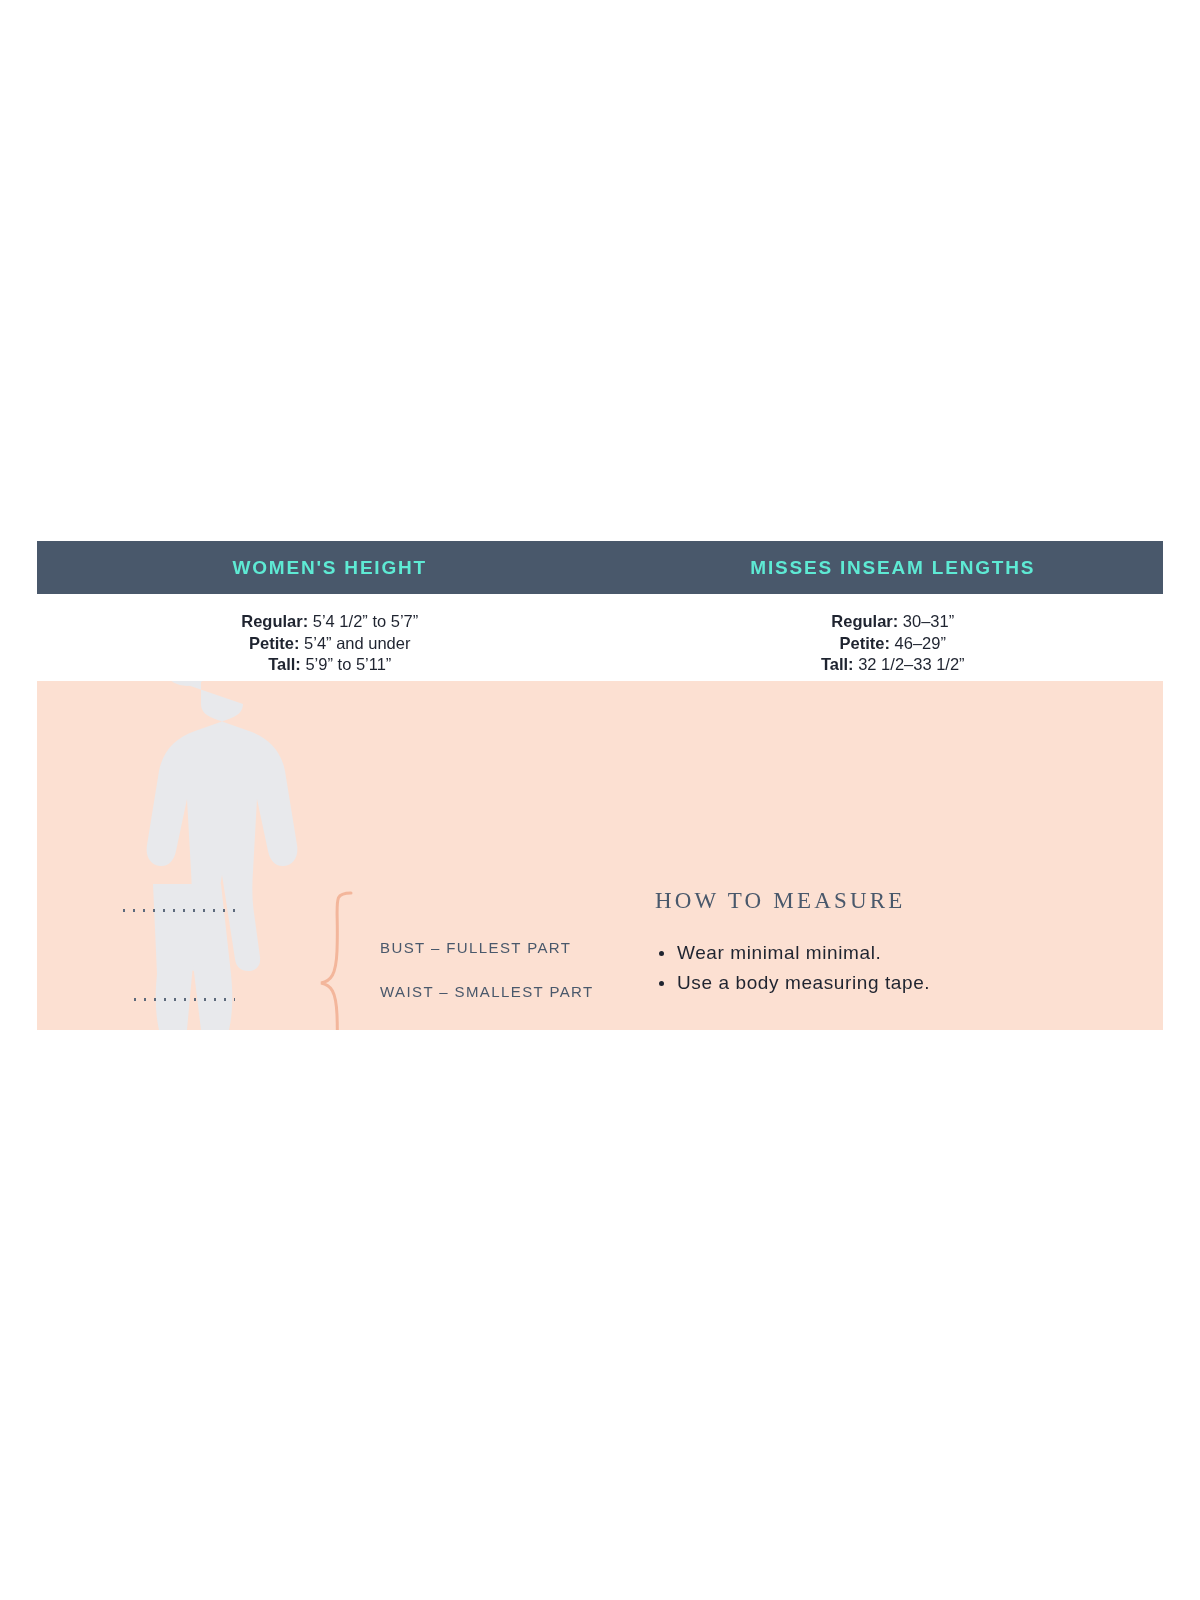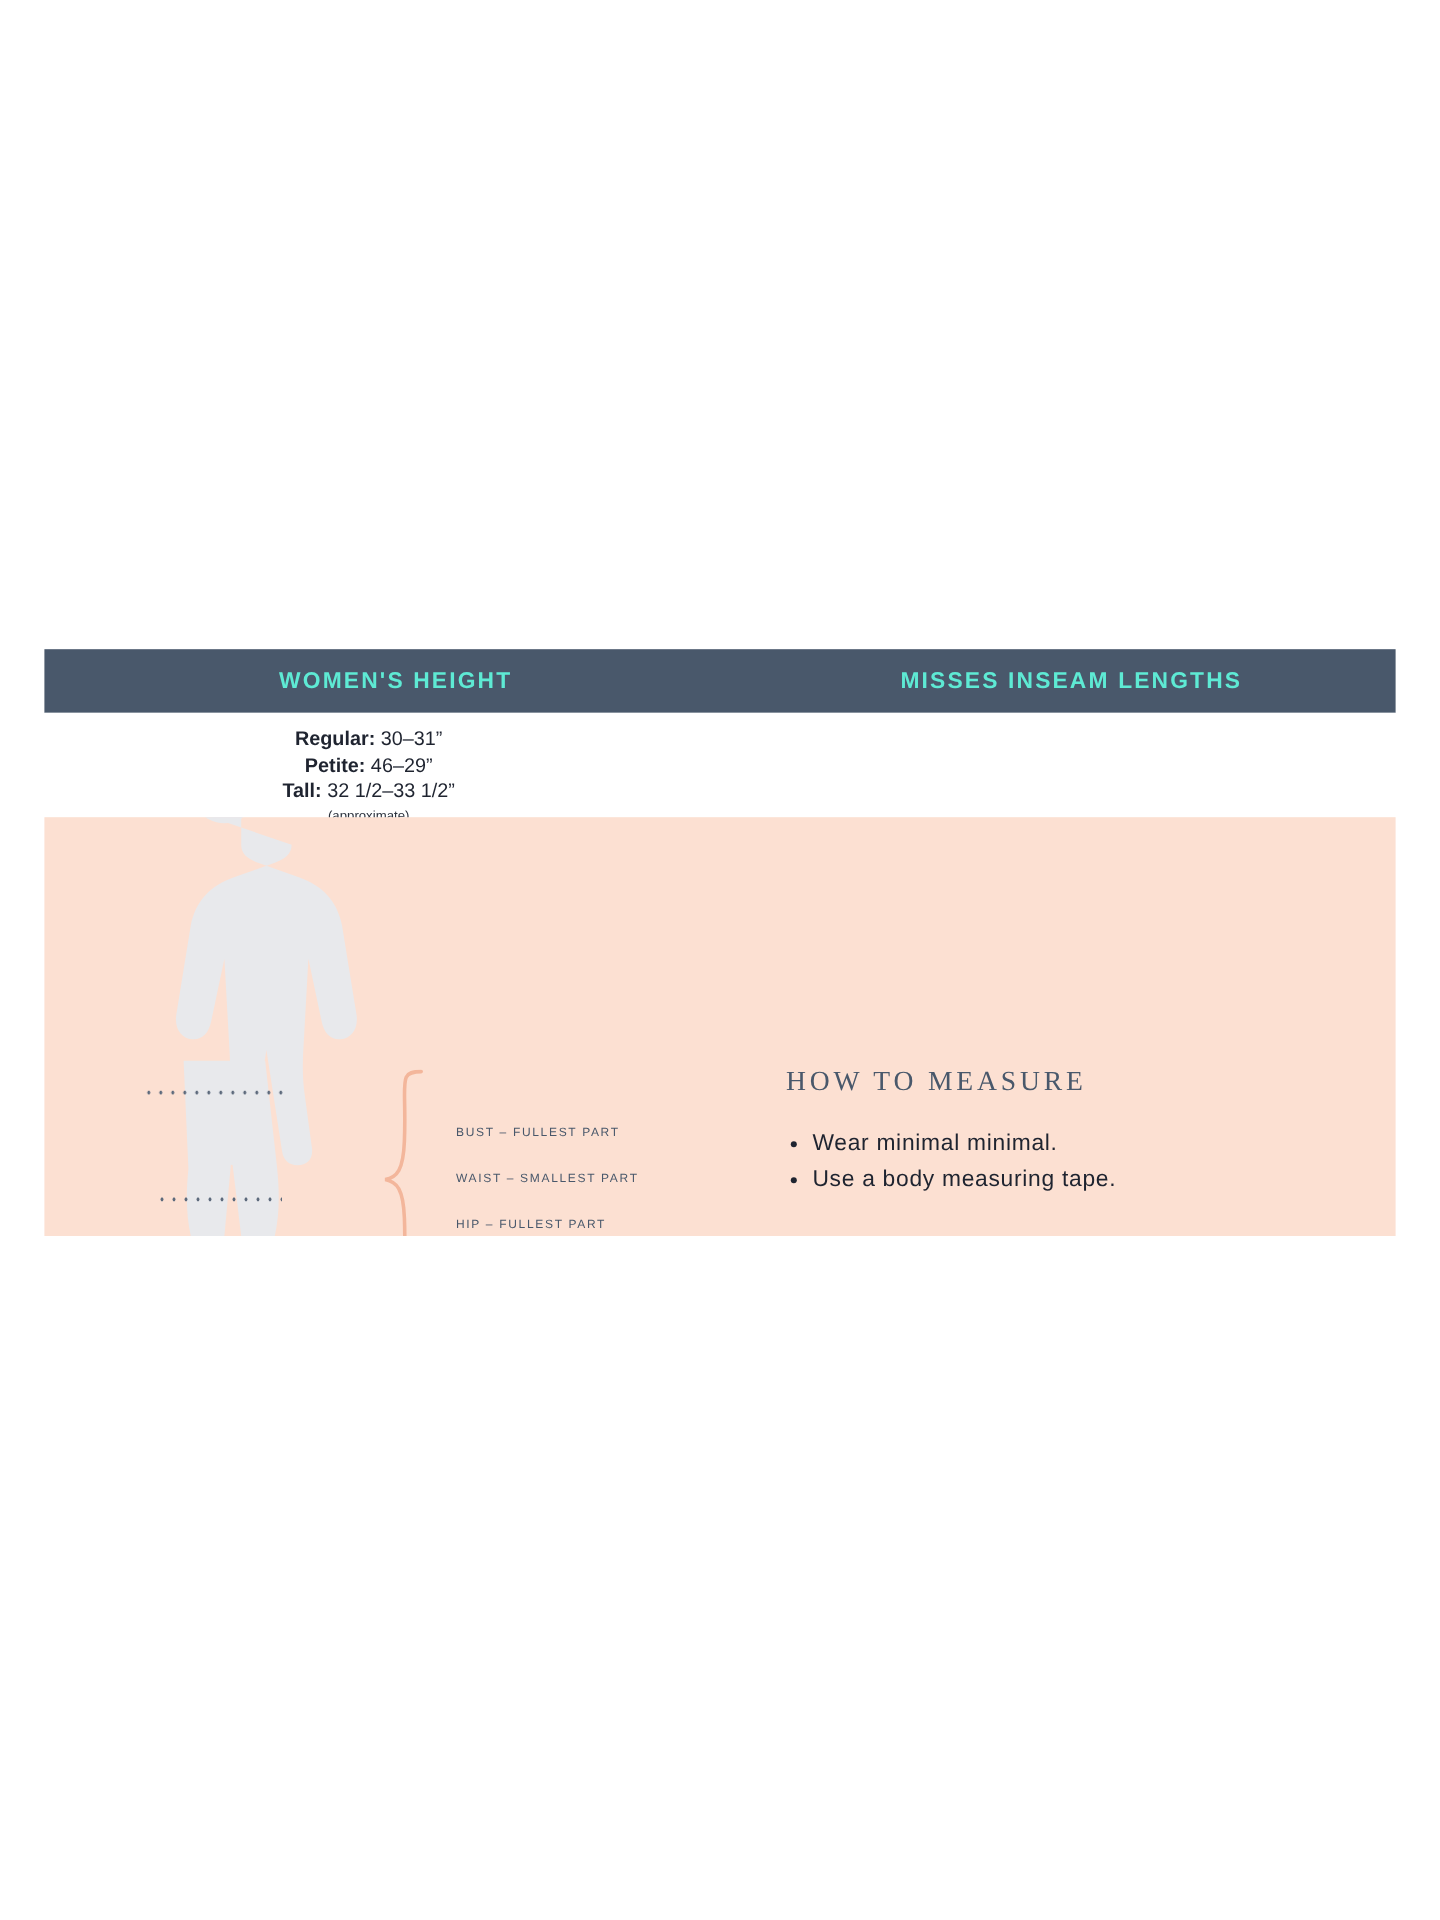--- a/index.html
+++ b/index.html
@@ -50,21 +50,21 @@
   }
   .spec-col {
     display: flex;
     flex-direction: column;
     align-items: center;
     justify-content: flex-start;
     padding-top: 17px;
     color: #1f2430;
   }
   .spec-col.left  { width: 52%; }
-  .spec-col.right { width: 48%; justify-content: center; }
+  .spec-col.right { width: 48%; }
   .spec-line {
     font-size: 16.5px;
     line-height: 21.5px;
     white-space: nowrap;
   }
   .spec-line b { font-weight: bold; }
   .spec-note {
     font-size: 11px;
     margin-top: 3px;
     color: #2b313c;
@@ -109,21 +109,21 @@
   .label-list {
     position: absolute;
     left: 343px;
     top: 258px;
     display: flex;
     flex-direction: column;
     gap: 27px;
   }
   .measure-label {
     color: #49586b;
-    font-size: 10px;
+    font-size: 15px;
     letter-spacing: 1.4px;
     white-space: nowrap;
   }
 
   
   .howto {
     position: absolute;
     left: 618px;
     top: 208px;
     width: 480px;
@@ -172,20 +172,32 @@
 
 <div id="guide-panel">
 
   <div class="header-bar">
     <div class="header-cell left">WOMEN'S HEIGHT</div>
     <div class="header-cell right">MISSES INSEAM LENGTHS</div>
   </div>
 
   <div class="specs-row">
 
+    <div class="spec-col left">
+      <div class="spec-line">
+        <b>Regular:</b><span> 5’4 1/2” to 5’7”</span>
+      </div>
+      <div class="spec-line">
+        <b>Petite:</b><span> 5’4” and under</span>
+      </div>
+      <div class="spec-line">
+        <b>Tall:</b><span> 5’9” to 5’11”</span>
+      </div>
+      <div class="spec-note">(approximate)</div>
+    </div>
 
     <div class="spec-col right">
       <div class="spec-line">
         <b>Regular:</b><span> 30–31”</span>
       </div>
       <div class="spec-line">
         <b>Petite:</b><span> 46–29”</span>
       </div>
       <div class="spec-line">
         <b>Tall:</b><span> 32 1/2–33 1/2”</span>

